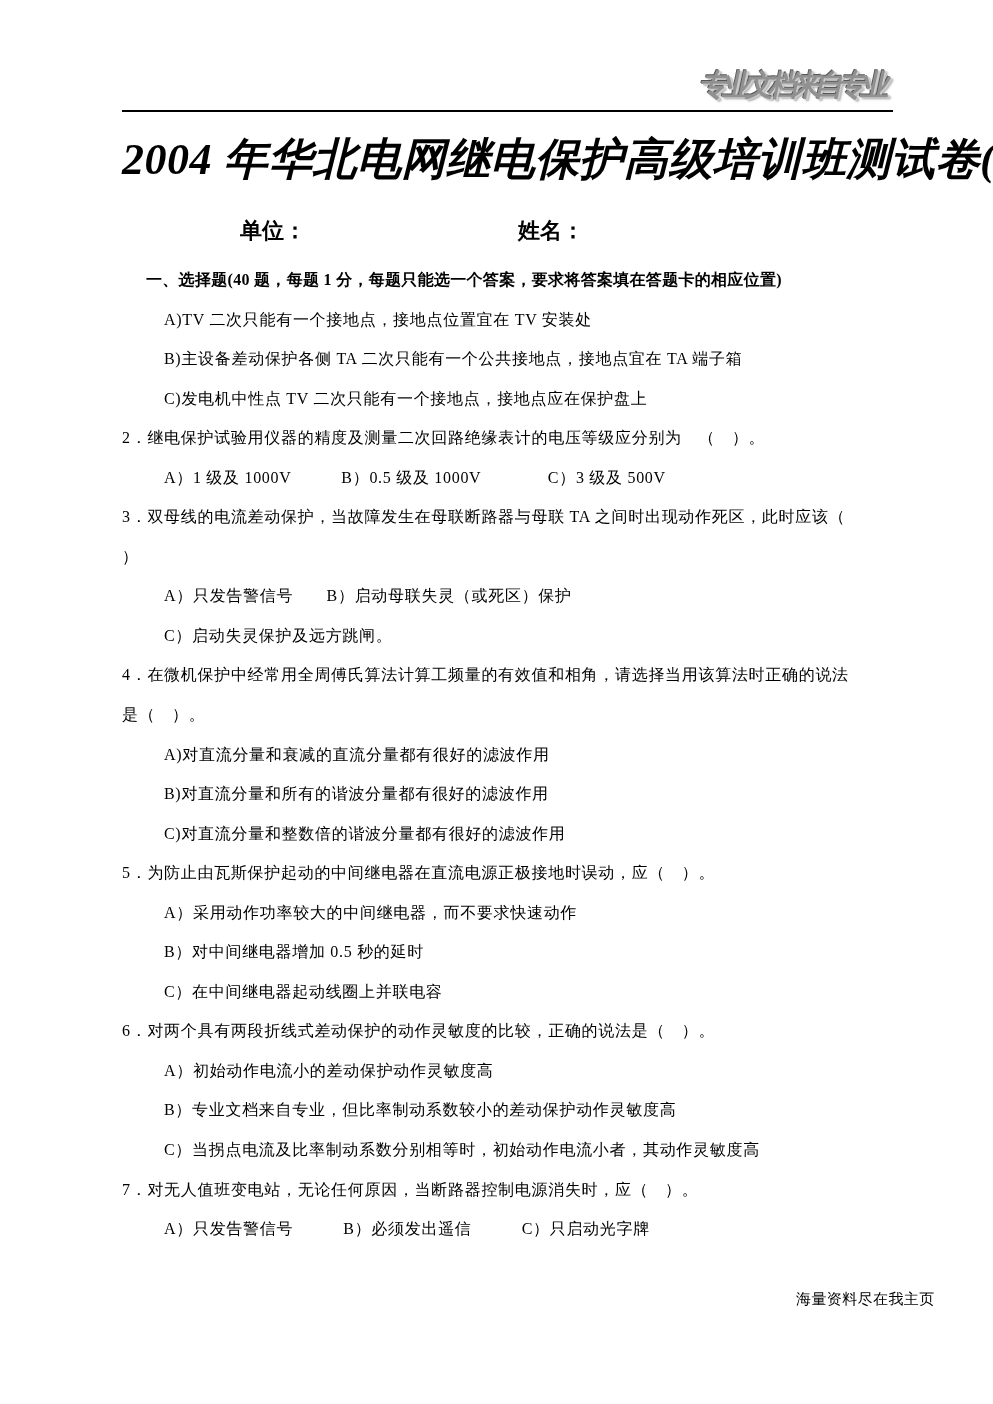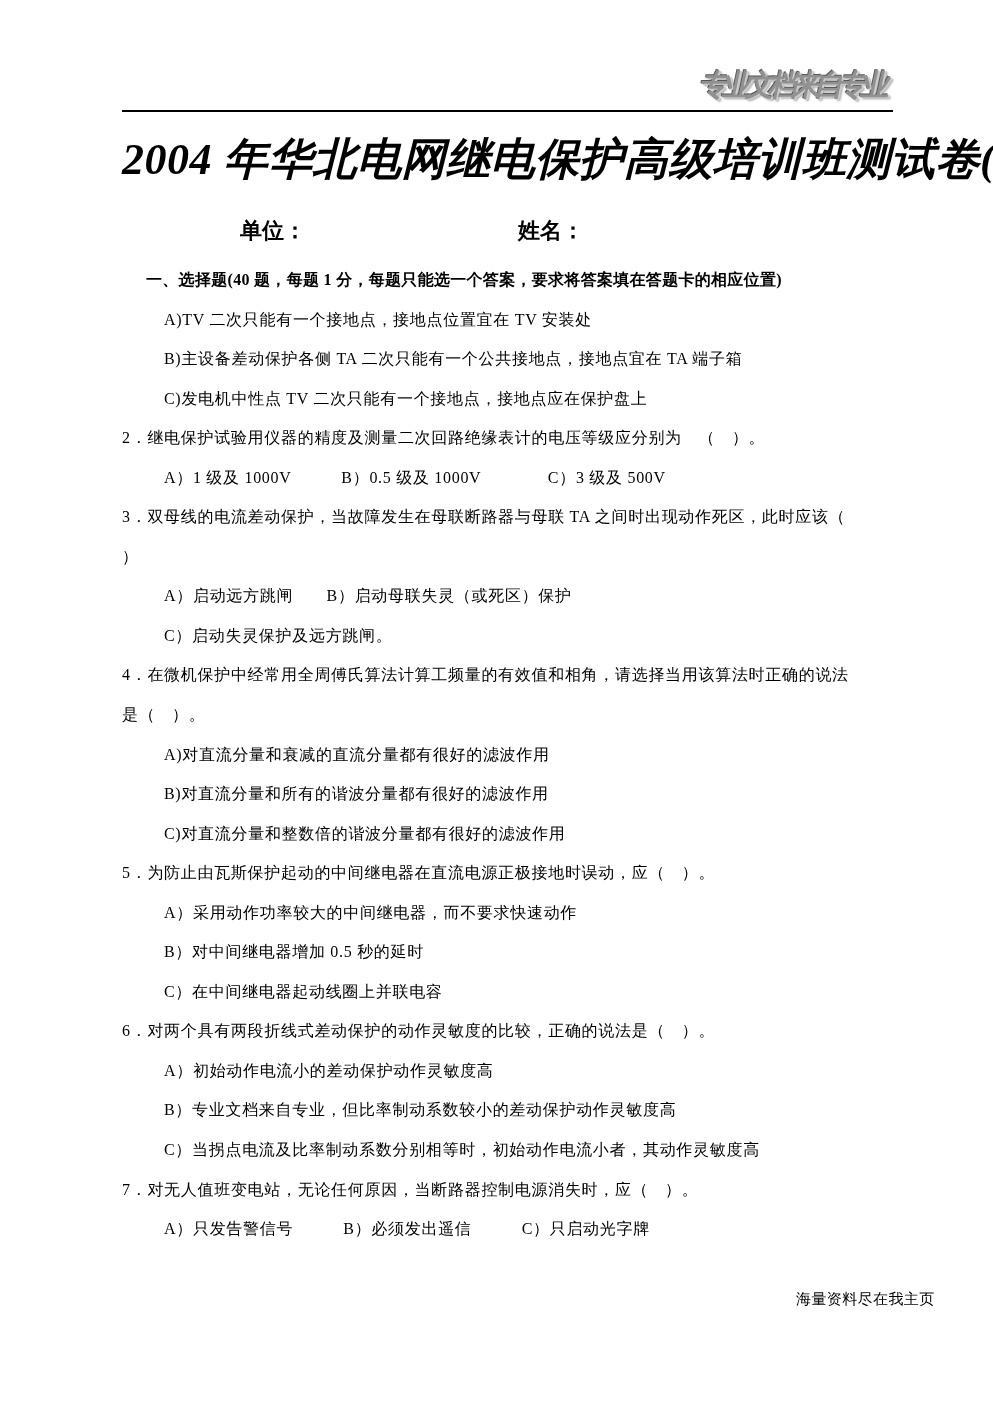--- a/index.html
+++ b/index.html
@@ -105,21 +105,21 @@
 
     <div class="line opt">A)TV 二次只能有一个接地点，接地点位置宜在 TV 安装处</div>
     <div class="line opt">B)主设备差动保护各侧 TA 二次只能有一个公共接地点，接地点宜在 TA 端子箱</div>
     <div class="line opt">C)发电机中性点 TV 二次只能有一个接地点，接地点应在保护盘上</div>
 
     <div class="line">2．继电保护试验用仪器的精度及测量二次回路绝缘表计的电压等级应分别为　（　）。</div>
     <div class="line opt">A）1 级及 1000V　　　B）0.5 级及 1000V　　　　C）3 级及 500V</div>
 
     <div class="line">3．双母线的电流差动保护，当故障发生在母联断路器与母联 TA 之间时出现动作死区，此时应该（</div>
     <div class="line">）</div>
-    <div class="line opt">A）启动远方跳闸　　B）启动母联失灵（或死区）保护</div>
+    <div class="line opt">A）只发告警信号　　B）启动母联失灵（或死区）保护</div>
     <div class="line opt">C）启动失灵保护及远方跳闸。</div>
 
     <div class="line">4．在微机保护中经常用全周傅氏算法计算工频量的有效值和相角，请选择当用该算法时正确的说法</div>
     <div class="line">是（　）。</div>
     <div class="line opt">A)对直流分量和衰减的直流分量都有很好的滤波作用</div>
     <div class="line opt">B)对直流分量和所有的谐波分量都有很好的滤波作用</div>
     <div class="line opt">C)对直流分量和整数倍的谐波分量都有很好的滤波作用</div>
 
     <div class="line">5．为防止由瓦斯保护起动的中间继电器在直流电源正极接地时误动，应（　）。</div>
     <div class="line opt">A）采用动作功率较大的中间继电器，而不要求快速动作</div>

